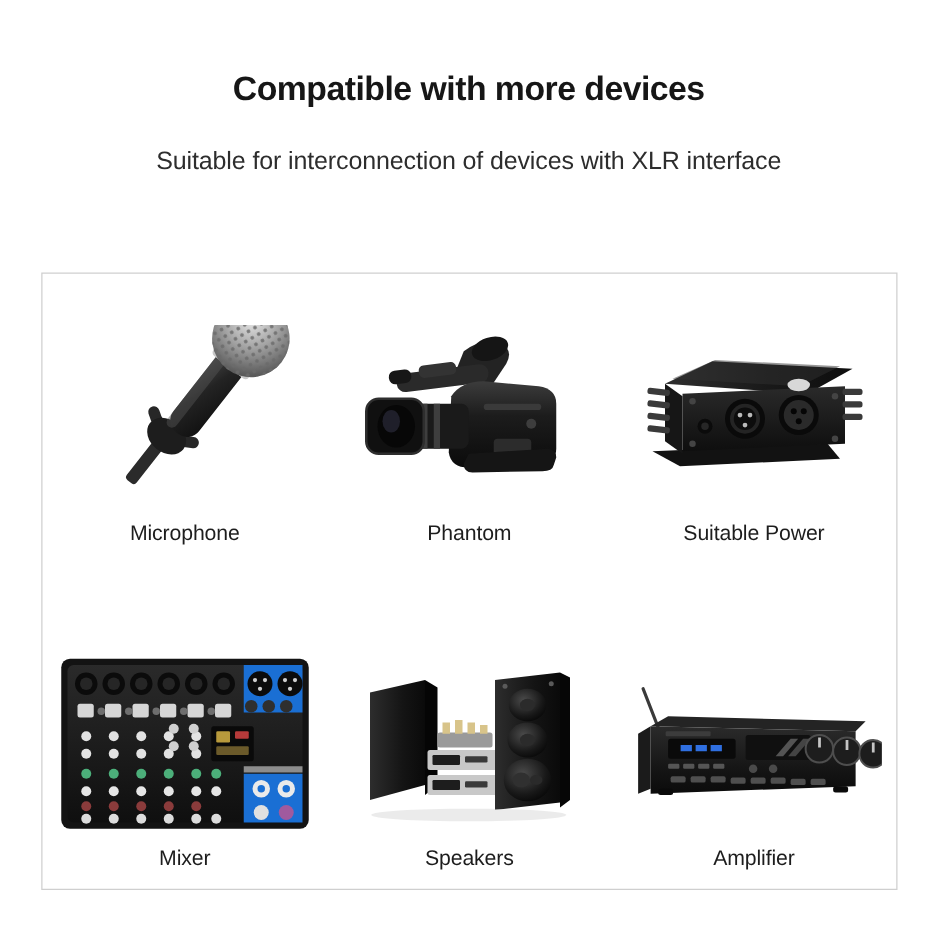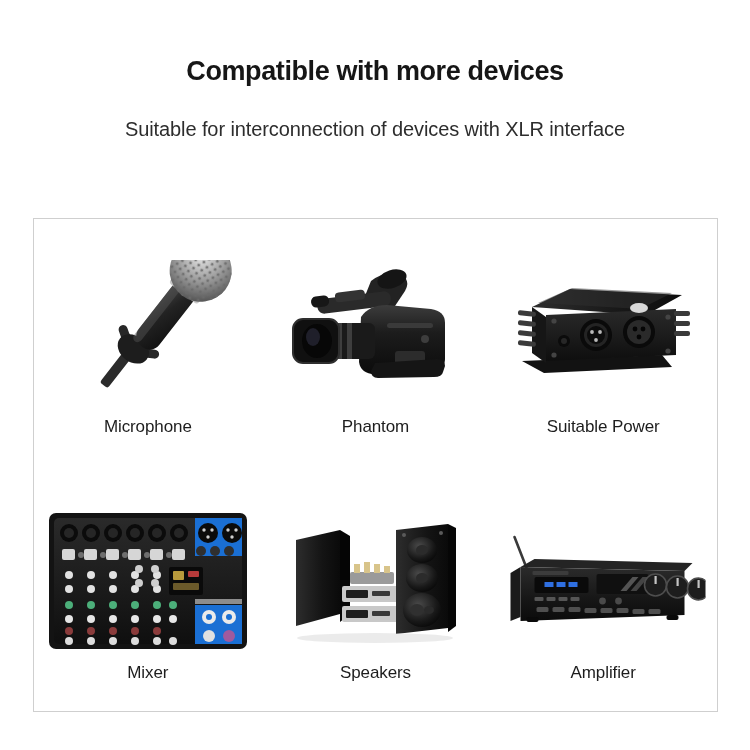--- a/index.html
+++ b/index.html
@@ -44,21 +44,21 @@
     grid-template-rows:repeat(2,1fr);
   }
   .cell{position:relative;display:flex;flex-direction:column;align-items:center;justify-content:flex-end;}
   .art{position:relative;width:100%;height:152px;}
   .art svg{position:absolute;left:50%;top:50%;transform:translate(-50%,-50%);}
   .caption{
     font-size:17px;color:#1d1d1d;
     margin-top:6px;margin-bottom:28px;
     letter-spacing:-0.1px;white-space:nowrap;
   }
-  .cell.r2 .caption{}
+  .cell.r2 .caption{margin-bottom:14px;}
 </style>
 </head>
 <body>
 
 <div class="page">
 
   <div class="heading">Compatible with more devices</div>
   <div class="subheading">Suitable for interconnection of devices with XLR interface</div>
 
   <div class="card">

